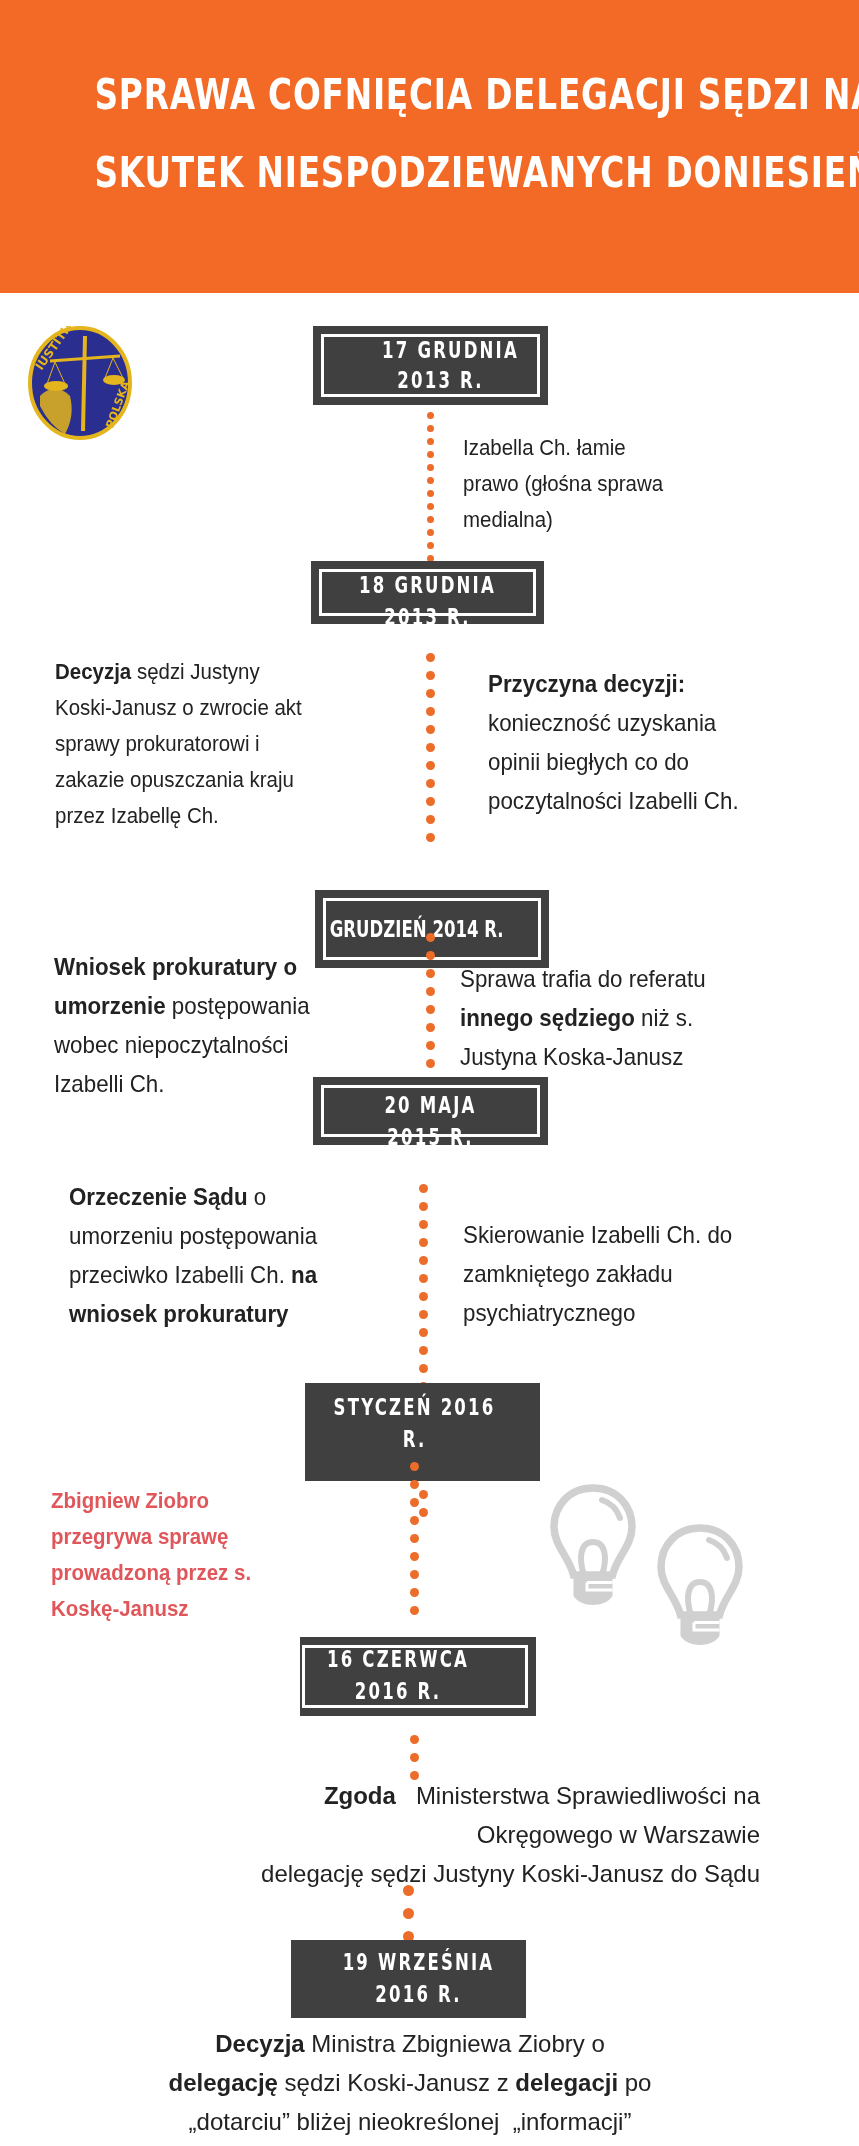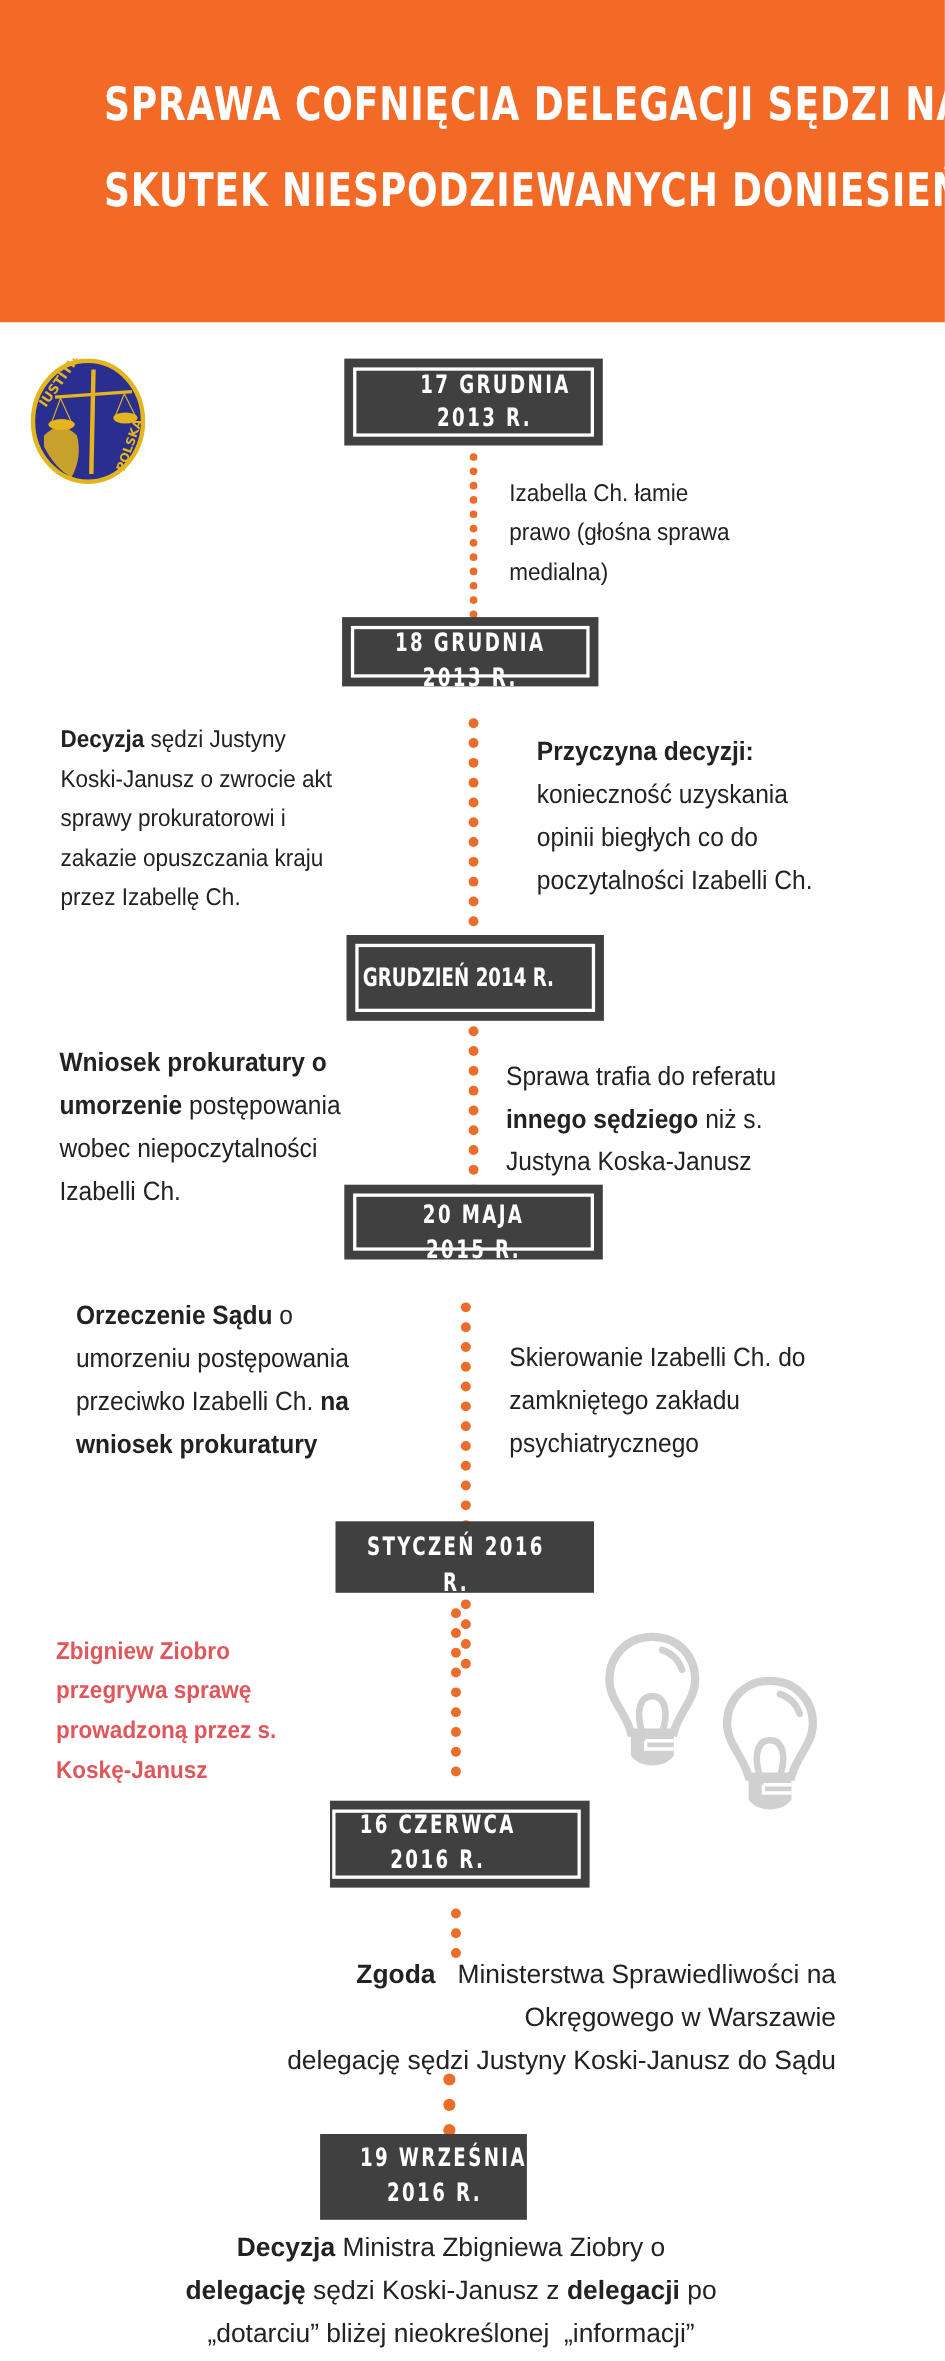--- a/index.html
+++ b/index.html
@@ -107,21 +107,21 @@
   <div>przez Izabellę Ch.</div>
 </div>
 
 <div class="txtblk" style="left:488px;top:664px;width:350px;">
   <div><b>Przyczyna decyzji:</b></div>
   <div>konieczność uzyskania</div>
   <div>opinii biegłych co do</div>
   <div>poczytalności Izabelli Ch.</div>
 </div>
 
-<div class="datebox" style="left:315px;top:850px;width:234px;height:78px;text-decoration:underline;">
+<div class="datebox" style="left:315px;top:890px;width:234px;height:78px;text-decoration:underline;">
   <div class="inner"></div>
   <div class="txt" style="top:23px;letter-spacing:0px;left:-18px;">GRUDZIEŃ 2014 R.</div>
 </div>
 
 <div class="dots" style="left:426px;top:933px;">
   <div class="dot"></div>
     <div class="dot"></div>
     <div class="dot"></div>
     <div class="dot"></div>
     <div class="dot"></div>
@@ -178,21 +178,21 @@
   <div><span>przeciwko Izabelli Ch. </span><b>na</b></div>
   <div><b>wniosek prokuratury</b></div>
 </div>
 
 <div class="txtblk" style="left:463px;top:1215px;width:370px;">
   <div>Skierowanie Izabelli Ch. do</div>
   <div>zamkniętego zakładu</div>
   <div>psychiatrycznego</div>
 </div>
 
-<div class="datebox" style="left:305px;top:1383px;width:235px;height:65px;">
+<div class="datebox" style="left:305px;top:1383px;width:235px;height:98px;">
   <div class="txt" style="top:8px;left:-8px;">STYCZEŃ 2016</div>
   <div class="txt" style="top:40px;left:-8px;">R.</div>
 </div>
 
 <div class="dots" style="left:410px;top:1462px;">
   <div class="dot"></div>
     <div class="dot"></div>
     <div class="dot"></div>
     <div class="dot"></div>
     <div class="dot"></div>
@@ -241,21 +241,21 @@
   <div>Okręgowego w Warszawie</div>
   <div>delegację sędzi Justyny Koski-Janusz do Sądu</div>
 </div>
 
 <div class="dots lg" style="left:403px;top:1885px;">
   <div class="dot"></div>
     <div class="dot"></div>
     <div class="dot"></div>
 </div>
 
-<div class="datebox" style="left:291px;top:1940px;width:188px;height:78px;">
+<div class="datebox" style="left:291px;top:1940px;width:235px;height:78px;">
   <div class="txt" style="top:6px;left:10px;">19 WRZEŚNIA</div>
   <div class="txt" style="top:38px;left:10px;">2016 R.</div>
 </div>
 
 <div class="txtblk center" style="left:60px;top:2024px;width:700px;transform:none;">
   <div><b>Decyzja</b><span> Ministra Zbigniewa Ziobry o</span></div>
   <div><b>delegację</b><span> sędzi Koski-Janusz z </span><b>delegacji</b><span> po</span></div>
   <div style="white-space:pre;">„dotarciu” bliżej nieokreślonej  „informacji”</div>
 </div>
 

